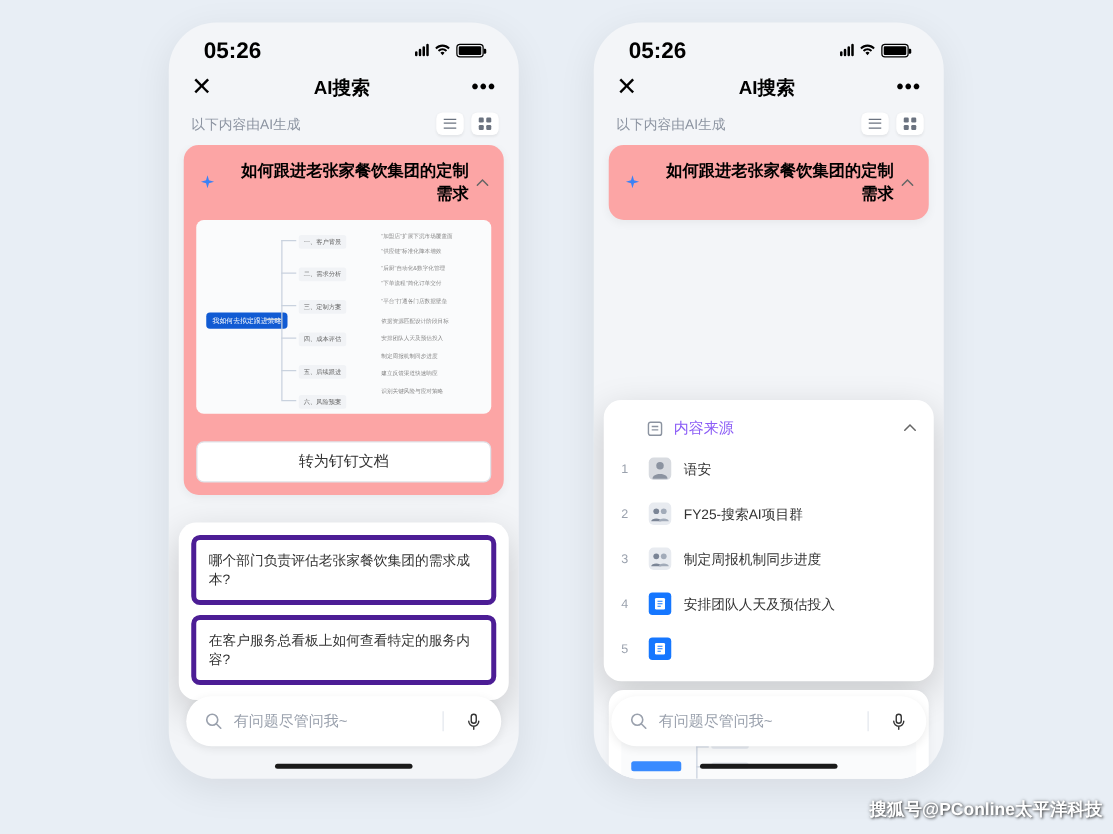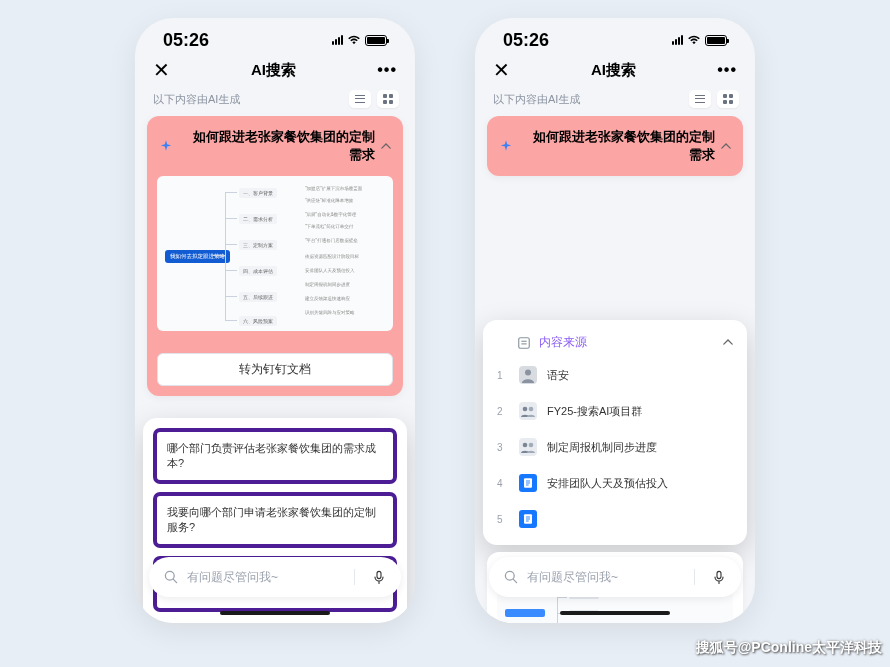--- a/index.html
+++ b/index.html
@@ -244,21 +244,20 @@
             <div class="line" style="left:68px;top:144px;width:12px;height:1px"></div>
           </div>
           <div class="btn-row">
             <div class="btn btn-outline">转为钉钉文档</div>
           </div>
         </div>
       </div>
 
       <div class="followup-panel">
         <div class="fq">哪个部门负责评估老张家餐饮集团的需求成本?</div>
-        <div class="fq">我要向哪个部门申请老张家餐饮集团的定制服务?</div>
         <div class="fq">在客户服务总看板上如何查看特定的服务内容?</div>
 
       </div>
     </div>
 
     <div class="input-bar">
       <span>
         <svg viewBox="0 0 20 20" width="16" height="16">
             <circle cx="8.5" cy="8.5" r="5.5" stroke="#9aa1ad" stroke-width="1.6" fill="none"></circle>
             <line x1="13" y1="13" x2="17" y2="17" stroke="#9aa1ad" stroke-width="1.6" stroke-linecap="round"></line>

